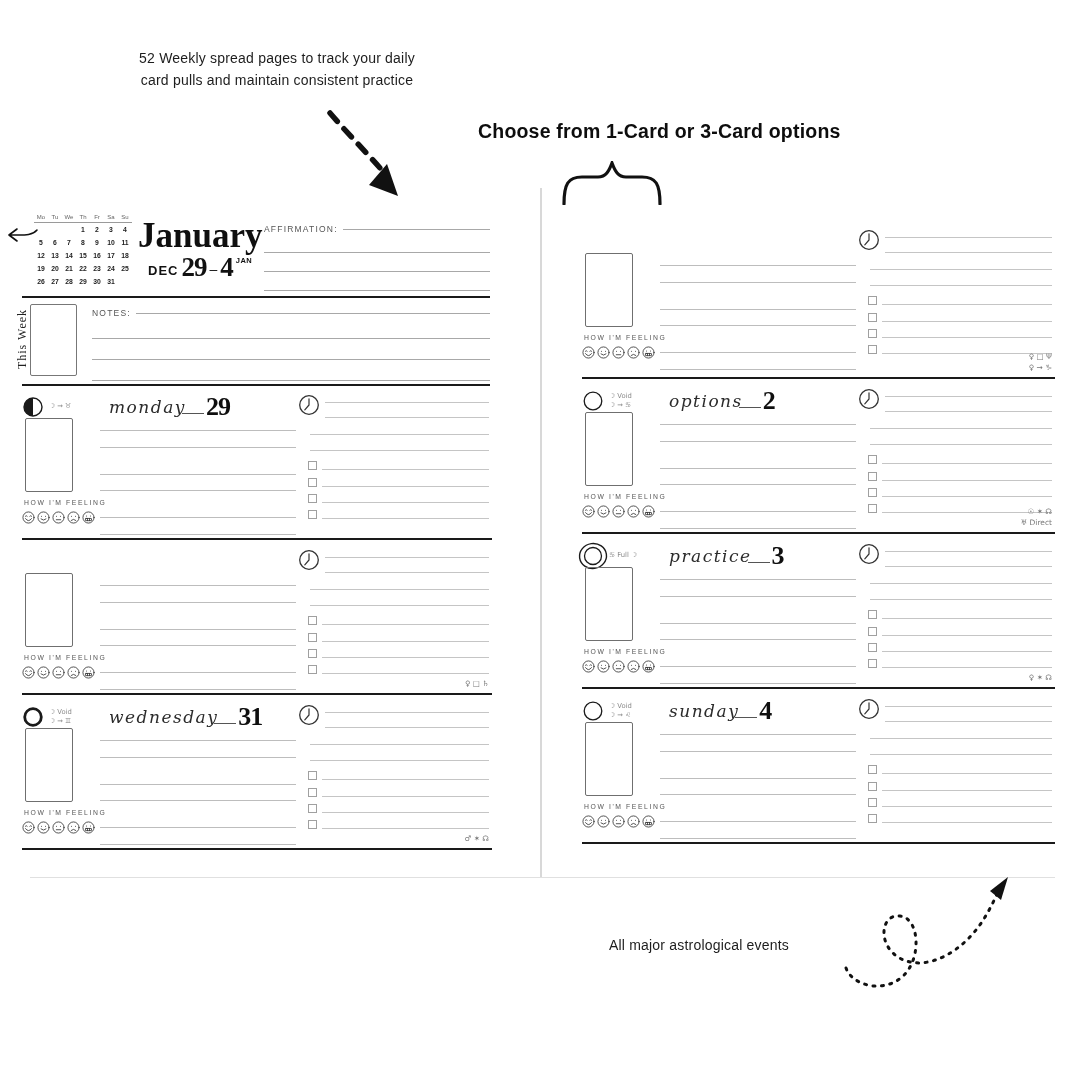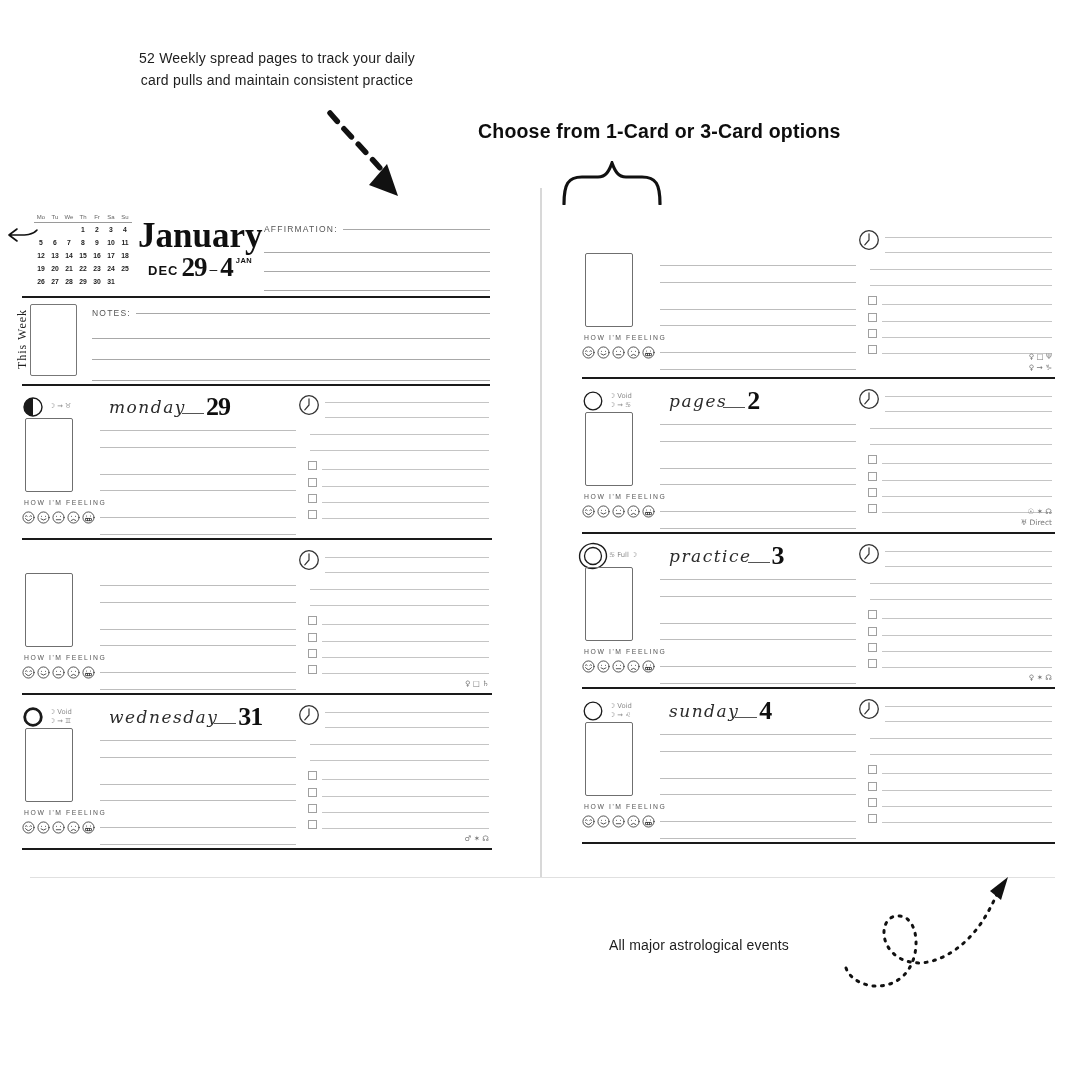--- a/index.html
+++ b/index.html
@@ -538,21 +538,21 @@
     <div class="day-header">
       <span class="moon">
               <svg width="22" height="22" viewBox="0 0 22 22">
                 <circle cx="11" cy="11" r="8.8" fill="#fff" stroke="#1a1a1a" stroke-width="1.3"></circle>
               </svg>
             </span>
       <span class="transit">
               <div>☽ Void</div>
               <div>☽ → ♋</div>
             </span>
-      <span class="dayname">pages</span>
+      <span class="dayname">options</span>
       <span class="flourish"></span>
       <span class="daydate">2</span>
     </div>
 
     <div class="card-box"></div>
 
     <div class="wline" style="top:40px"></div>
     <div class="wline" style="top:57px"></div>
     <div class="wline" style="top:84px"></div>
     <div class="wline" style="top:100px"></div>

